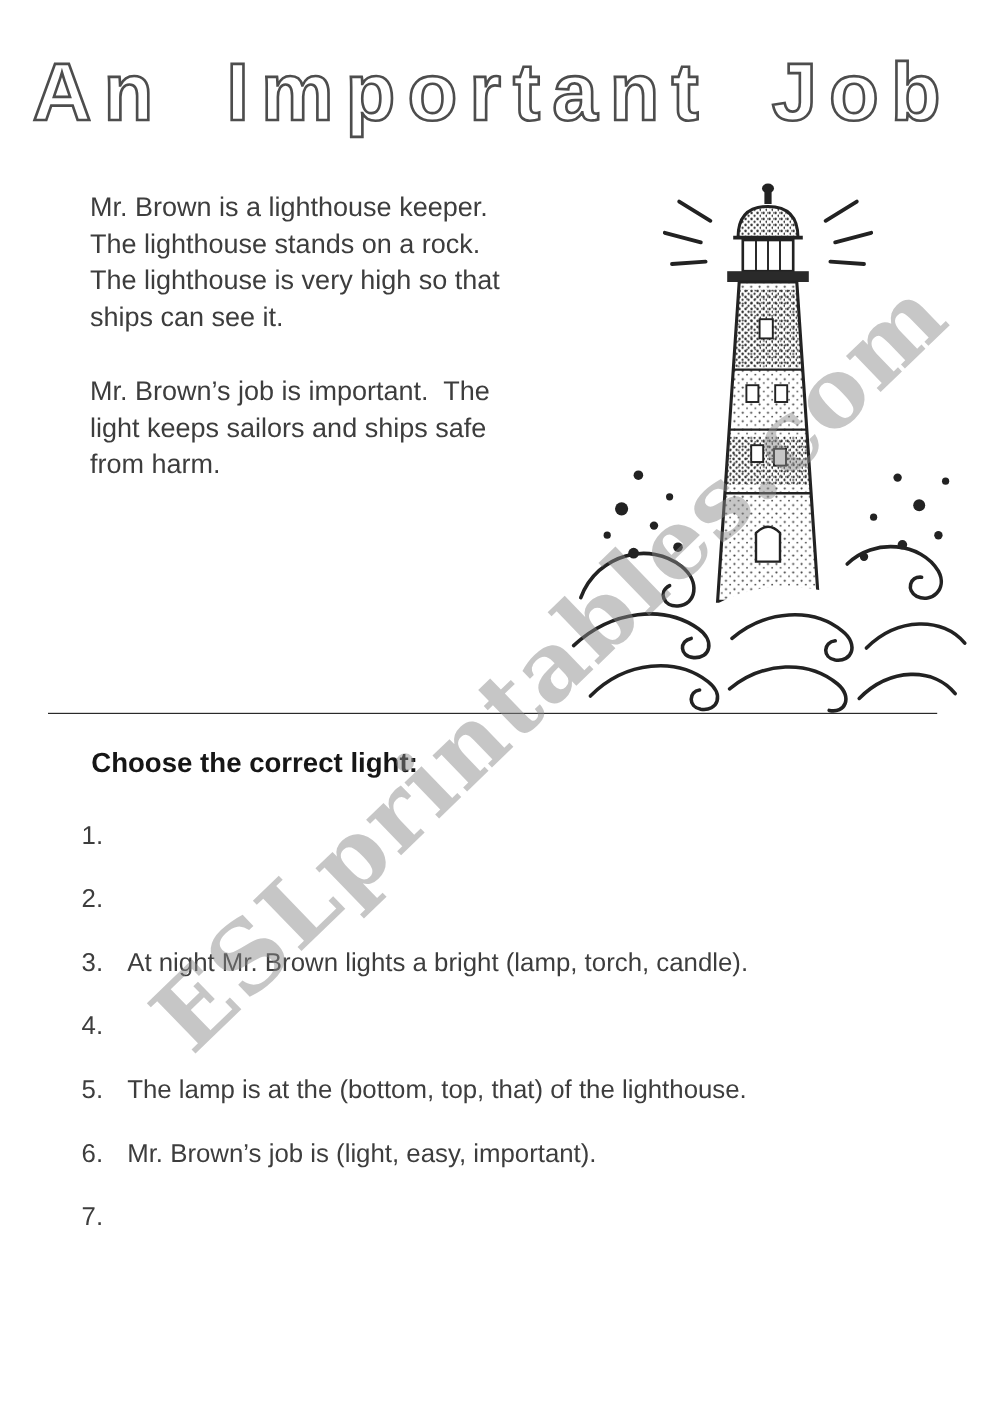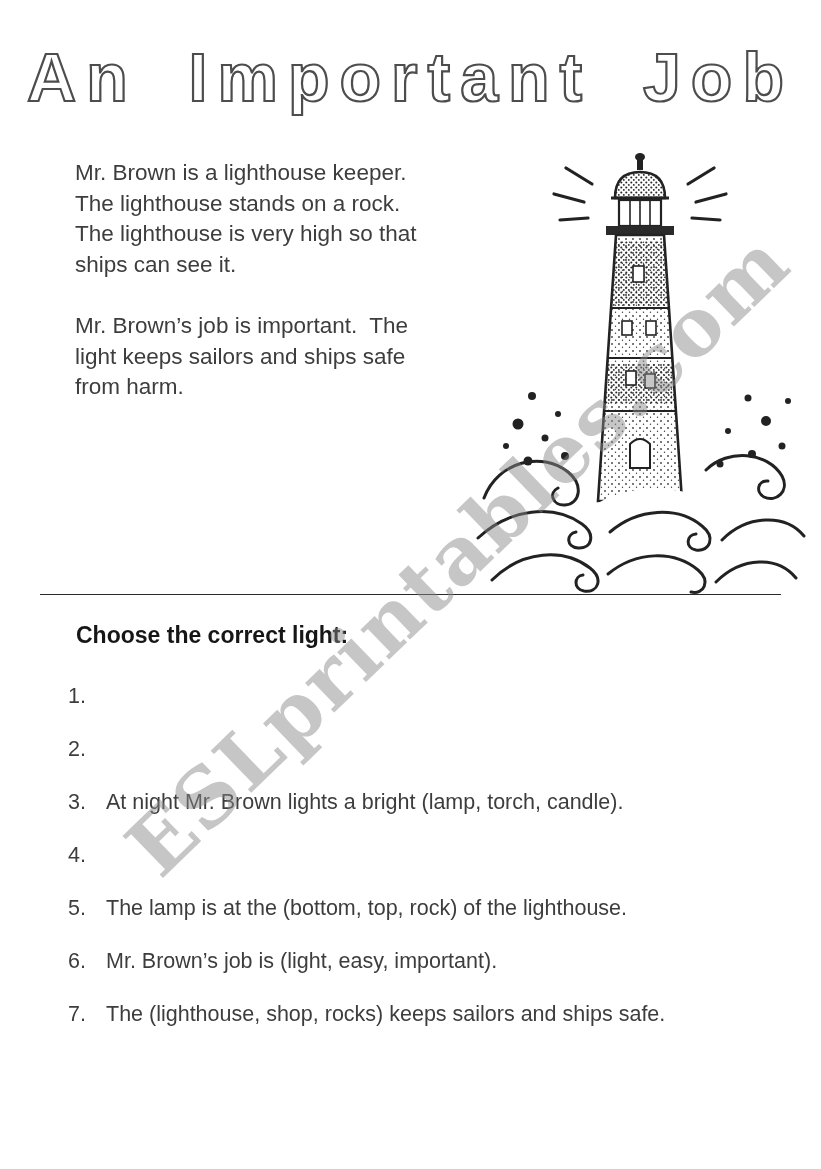--- a/index.html
+++ b/index.html
@@ -161,27 +161,26 @@
     </div>
     <div class="quiz-item">
       <span class="quiz-num">3.</span>
       <span>At night Mr. Brown lights a bright (lamp, torch, candle).</span>
     </div>
     <div class="quiz-item">
       <span class="quiz-num">4.</span>
     </div>
     <div class="quiz-item">
       <span class="quiz-num">5.</span>
-      <span>The lamp is at the (bottom, top, rock) of the lighthouse.</span>
+      <span>The lamp is at the (bottom, top, that) of the lighthouse.</span>
     </div>
     <div class="quiz-item">
       <span class="quiz-num">6.</span>
       <span>Mr. Brown’s job is (light, easy, important).</span>
     </div>
     <div class="quiz-item">
       <span class="quiz-num">7.</span>
-      <span>The (lighthouse, shop, rocks) keeps sailors and ships safe.</span>
     </div>
   </div>
 
   <div class="watermark">ESLprintables.com</div>
 
 </div>
 
 </body></html>

